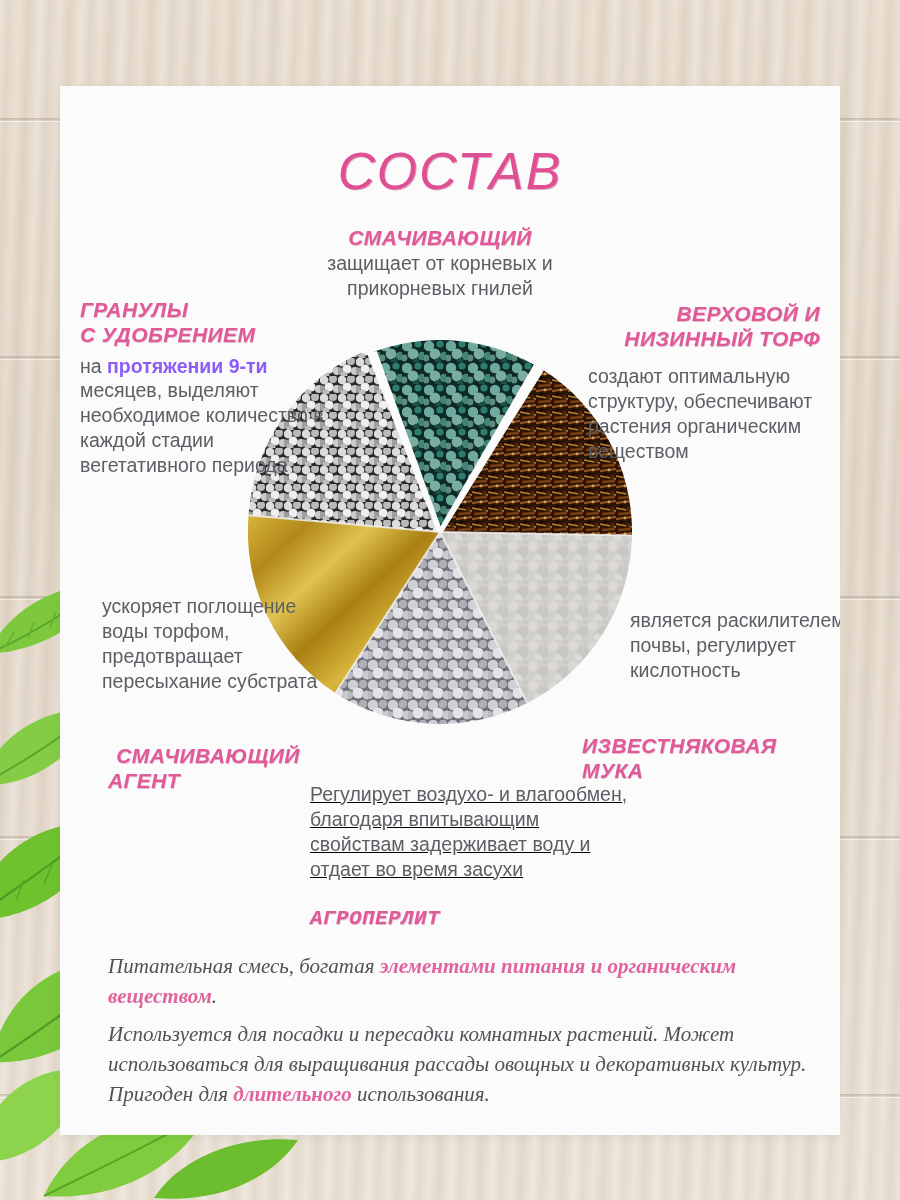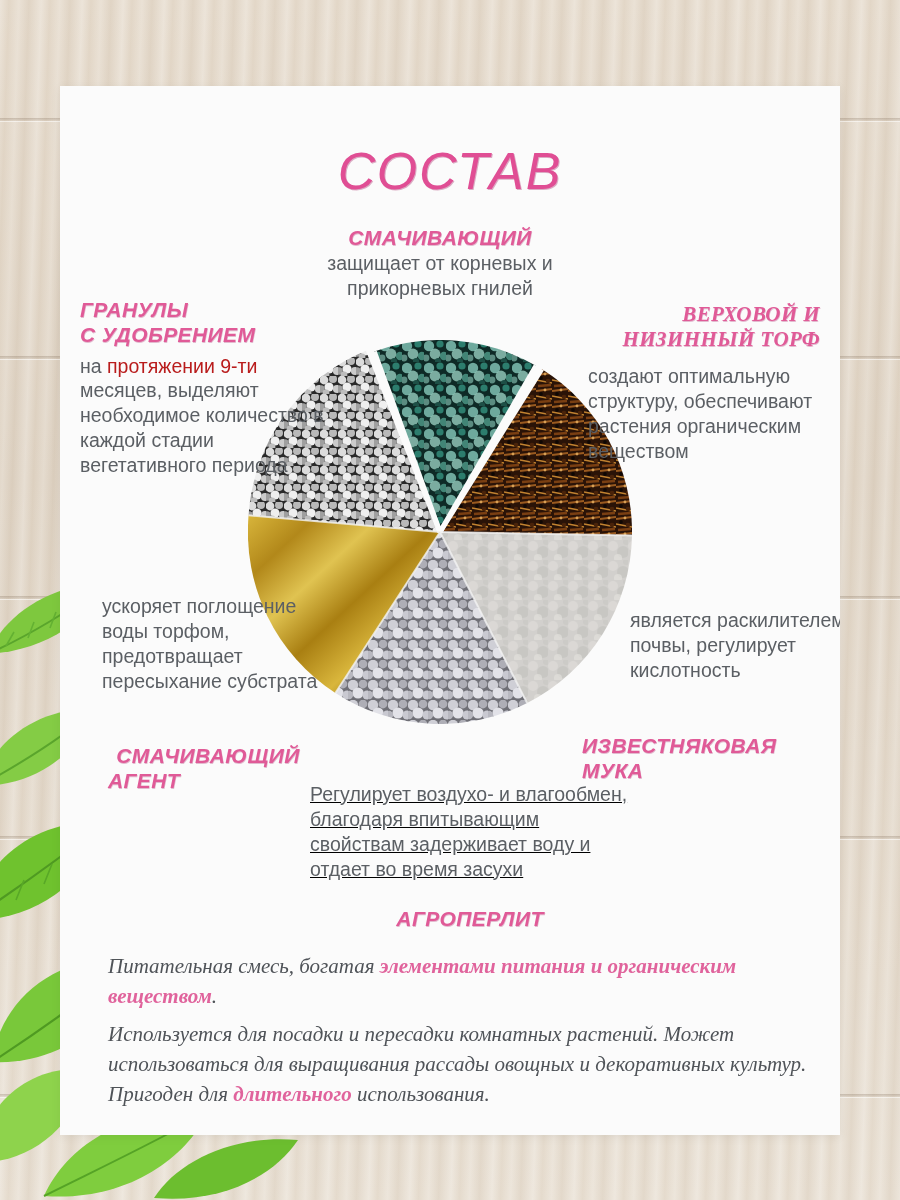--- a/index.html
+++ b/index.html
@@ -49,36 +49,36 @@
     text-shadow:1px 1px 0 rgba(160,30,95,.35);
   }
   .hd{
     font-size:21px;font-weight:bold;font-style:italic;
     color:#e05a97;letter-spacing:.4px;line-height:1.18;
     text-shadow:.5px .5px 0 rgba(170,40,105,.30);
   }
   .bd{
     font-size:19.5px;color:#5b5f64;line-height:1.28;
   }
-  .bd b{color:#b91c1c;font-weight:normal;}
+  .bd b{color:#8b5cf6;font-weight:bold;}
 
   .block{position:absolute;}
-  .rgt{text-align:right;font-family:Liberation Serif, serif;}
+  .rgt{text-align:right;}
 
   
   #blk-trichoderma{left:215px;top:140px;width:330px;text-align:center;}
   #blk-granules   {left:20px;  top:212px; width:252px;}
   #blk-peat-hd    {left:488px; top:216px; width:272px;}
   #blk-peat-bd    {left:528px; top:278px; width:232px;}
   #blk-wetting-bd {left:22px;  top:508px; width:232px;margin-left:20px;}
   #blk-wetting-hd {left:22px;  top:658px; width:252px;text-align:center;}
   #blk-lime-bd    {left:570px; top:522px; width:220px;}
   #blk-lime-hd    {left:522px; top:648px; width:258px;}
   #blk-perlite-bd {left:250px; top:696px; width:320px;text-decoration:underline;}
-  #blk-perlite-hd {left:250px; top:821px; width:320px;text-align:center;}
+  #blk-perlite-hd {left:250px; top:821px; width:320px;text-align:left;font-family:Liberation Mono, monospace;}
 
   
   .foot{
     position:absolute;left:48px;right:26px;
     font-family:"Liberation Serif", serif;font-style:italic;
     font-size:21px;line-height:1.42;color:#4f5358;
   }
   #foot1{top:866px;}
   #foot2{top:934px;}
   .pink{color:#e0639c;font-weight:bold;}

